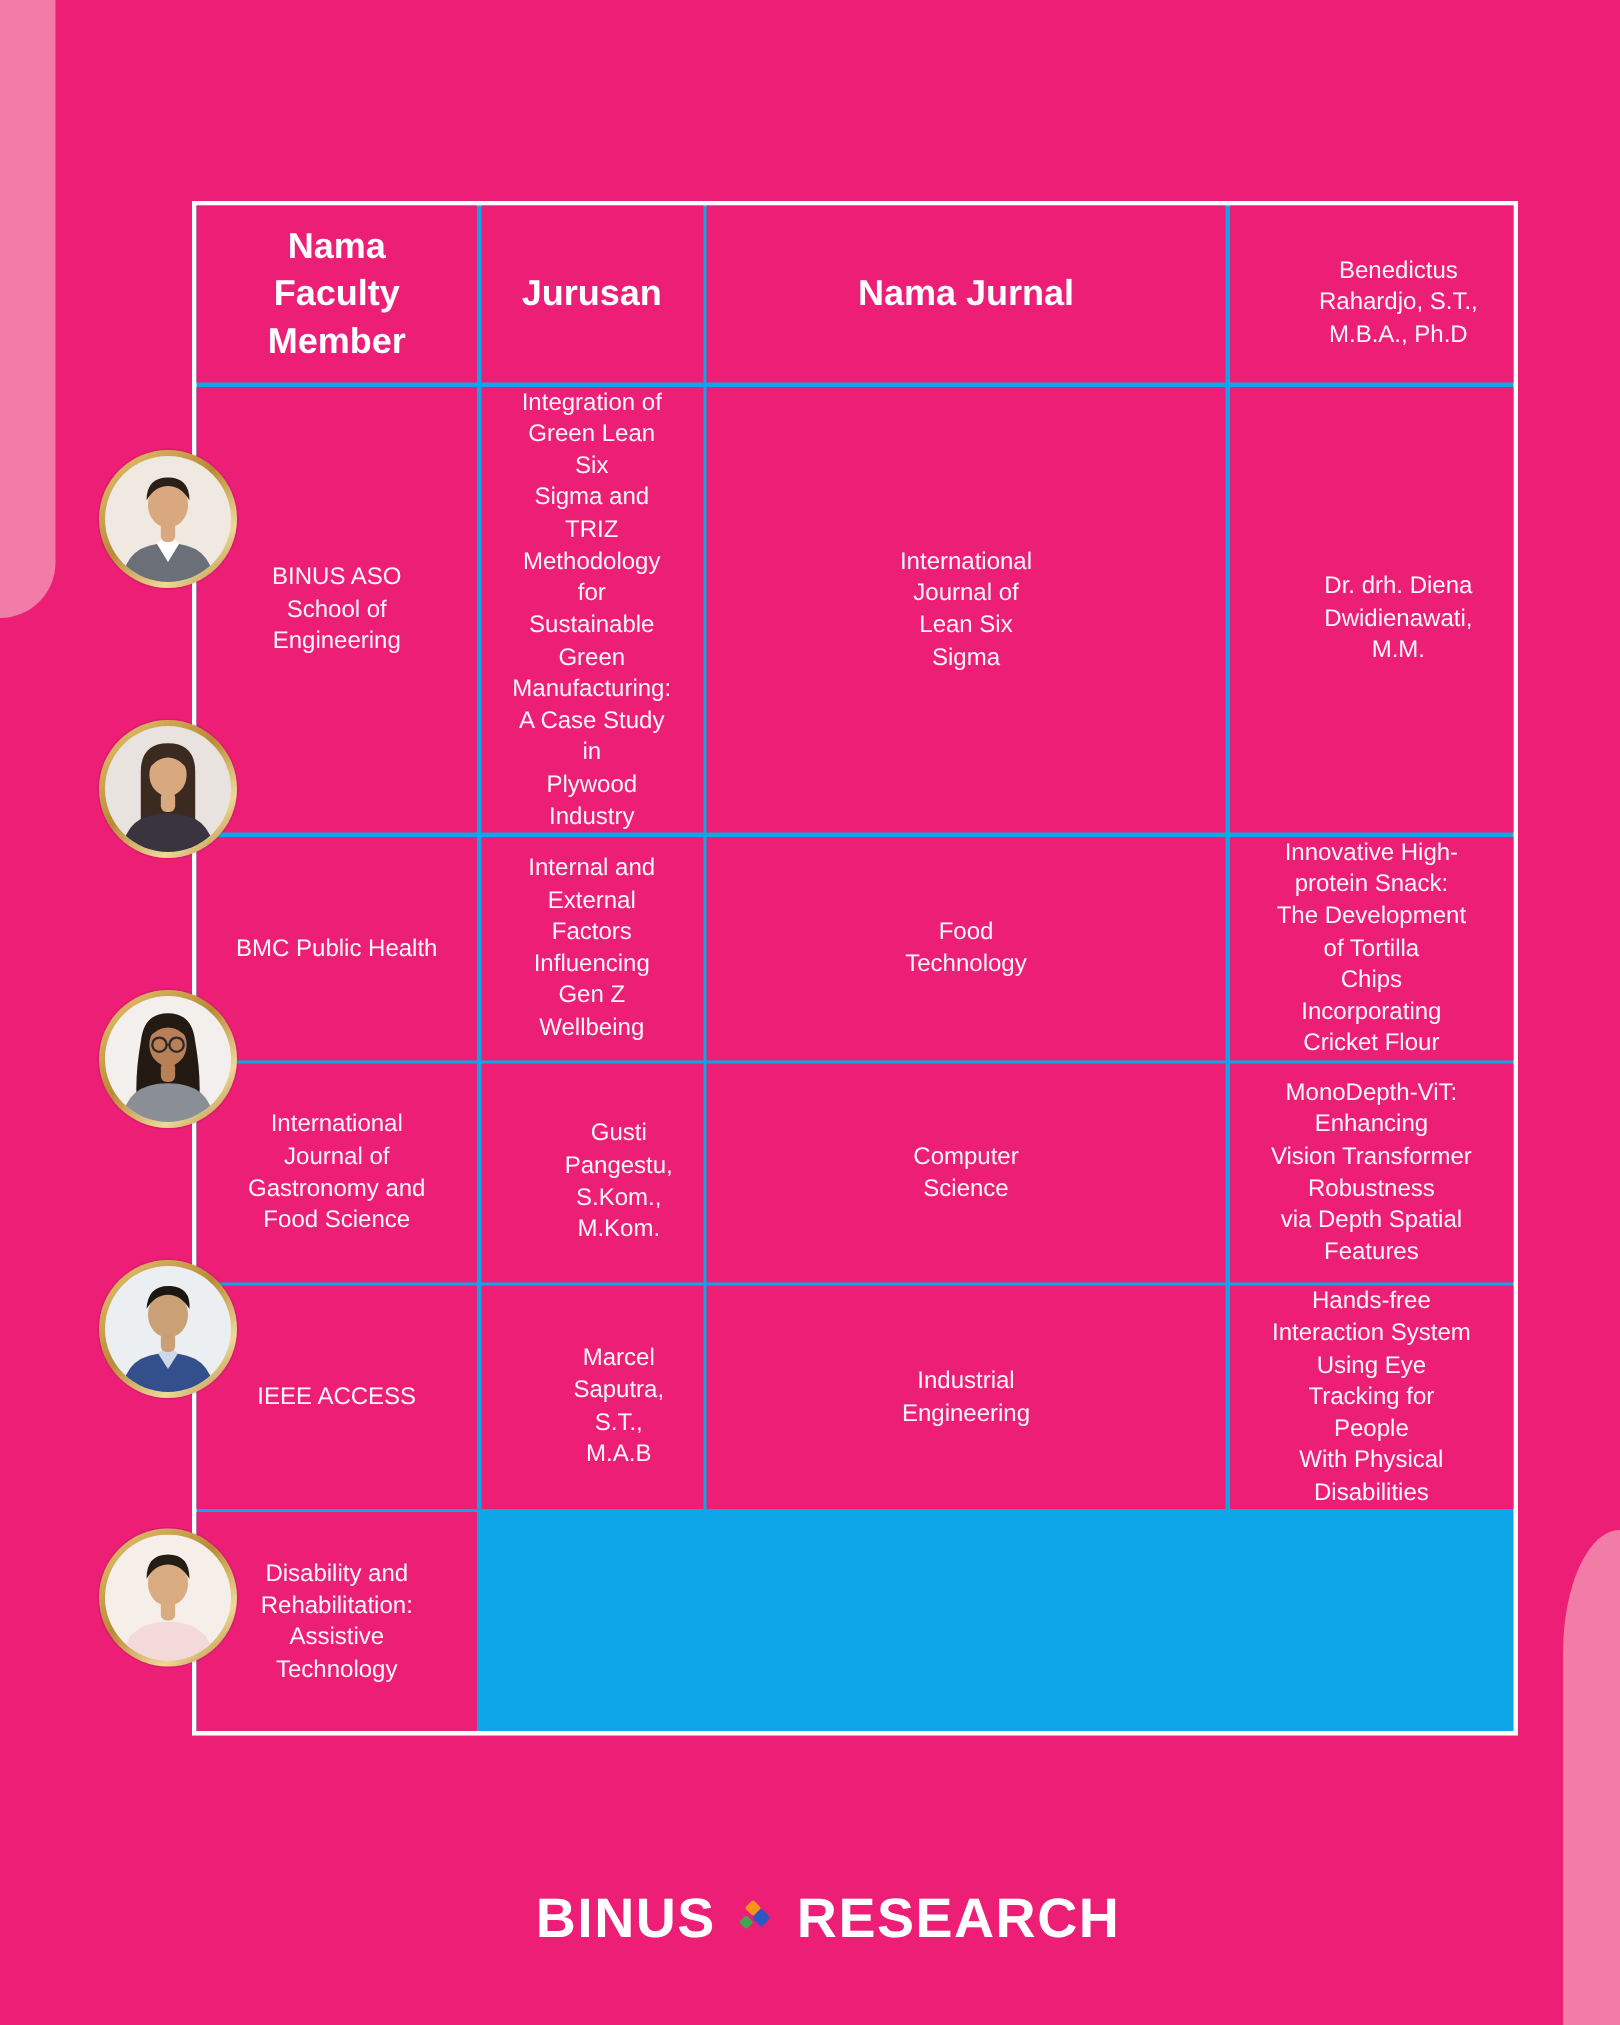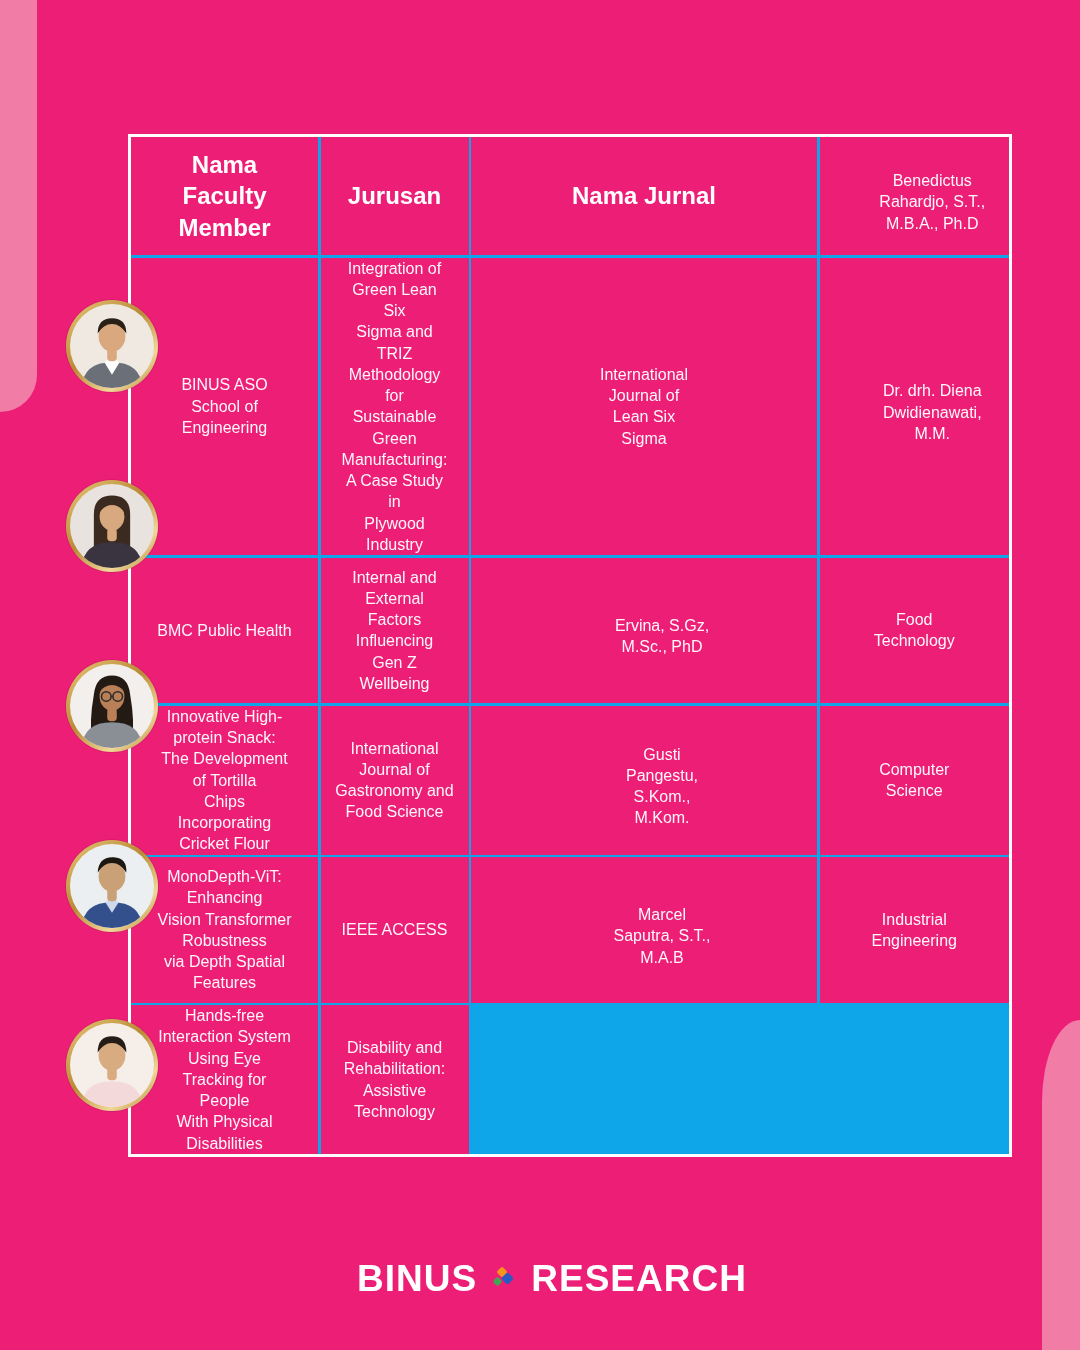--- a/index.html
+++ b/index.html
@@ -98,22 +98,20 @@
 Lean Six
 Sigma</div>
 
   <div class="cell c-name">Dr. drh. Diena
 Dwidienawati,
 M.M.</div>
   <div class="cell c-jrn">BMC Public Health</div>
   <div class="cell c-art">Internal and External Factors
 Influencing Gen Z Wellbeing</div>
 
-  <div class="cell c-name">Ervina, S.Gz,
-M.Sc., PhD</div>
   <div class="cell c-jur">Food
 Technology</div>
   <div class="cell c-art">Innovative High-protein Snack:
 The Development of Tortilla
 Chips Incorporating Cricket Flour</div>
   <div class="cell c-jrn">International
 Journal of
 Gastronomy and
 Food Science</div>
 

